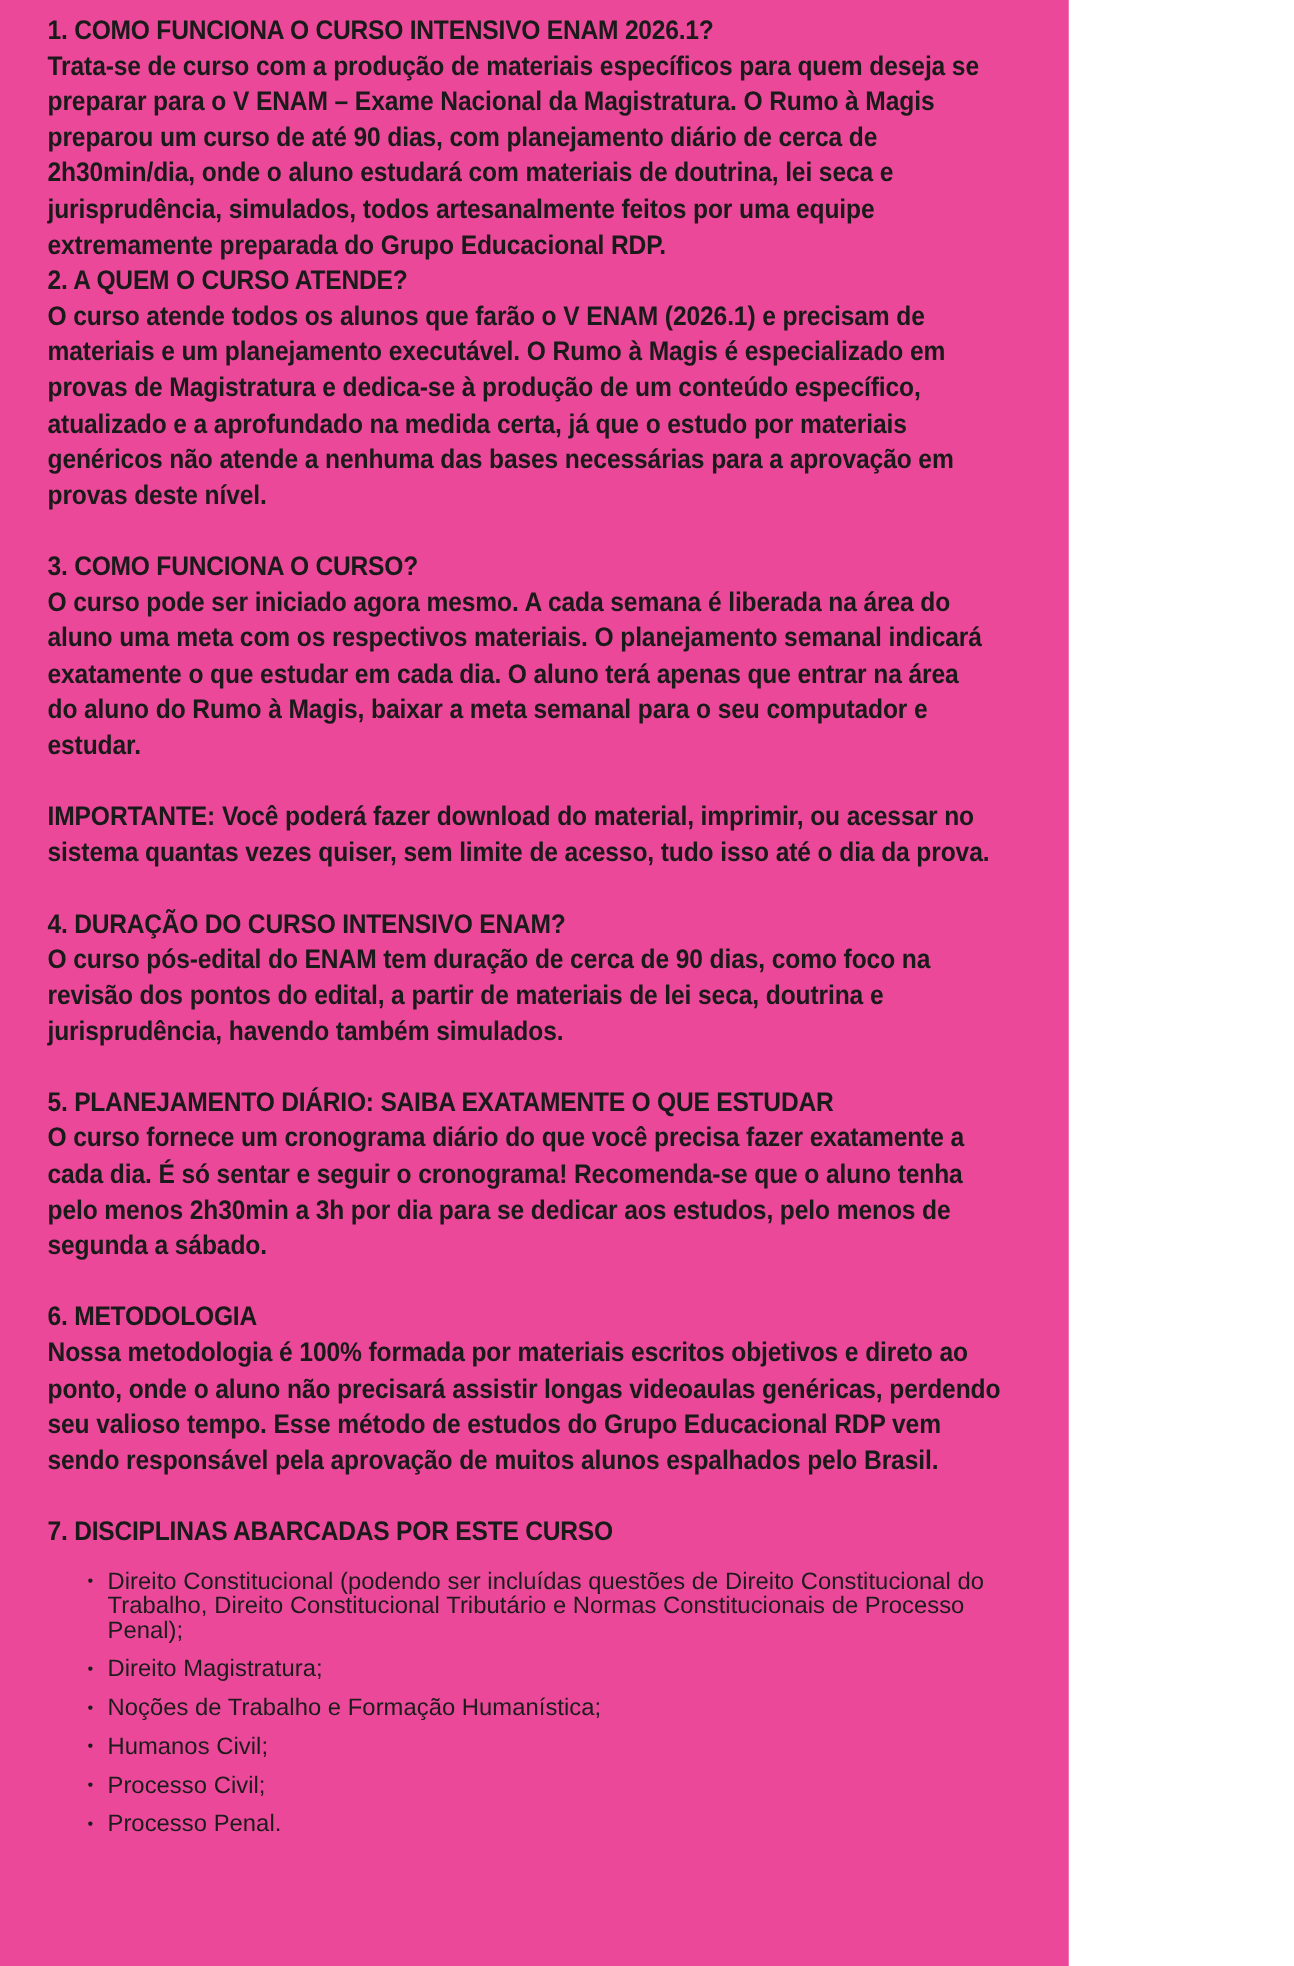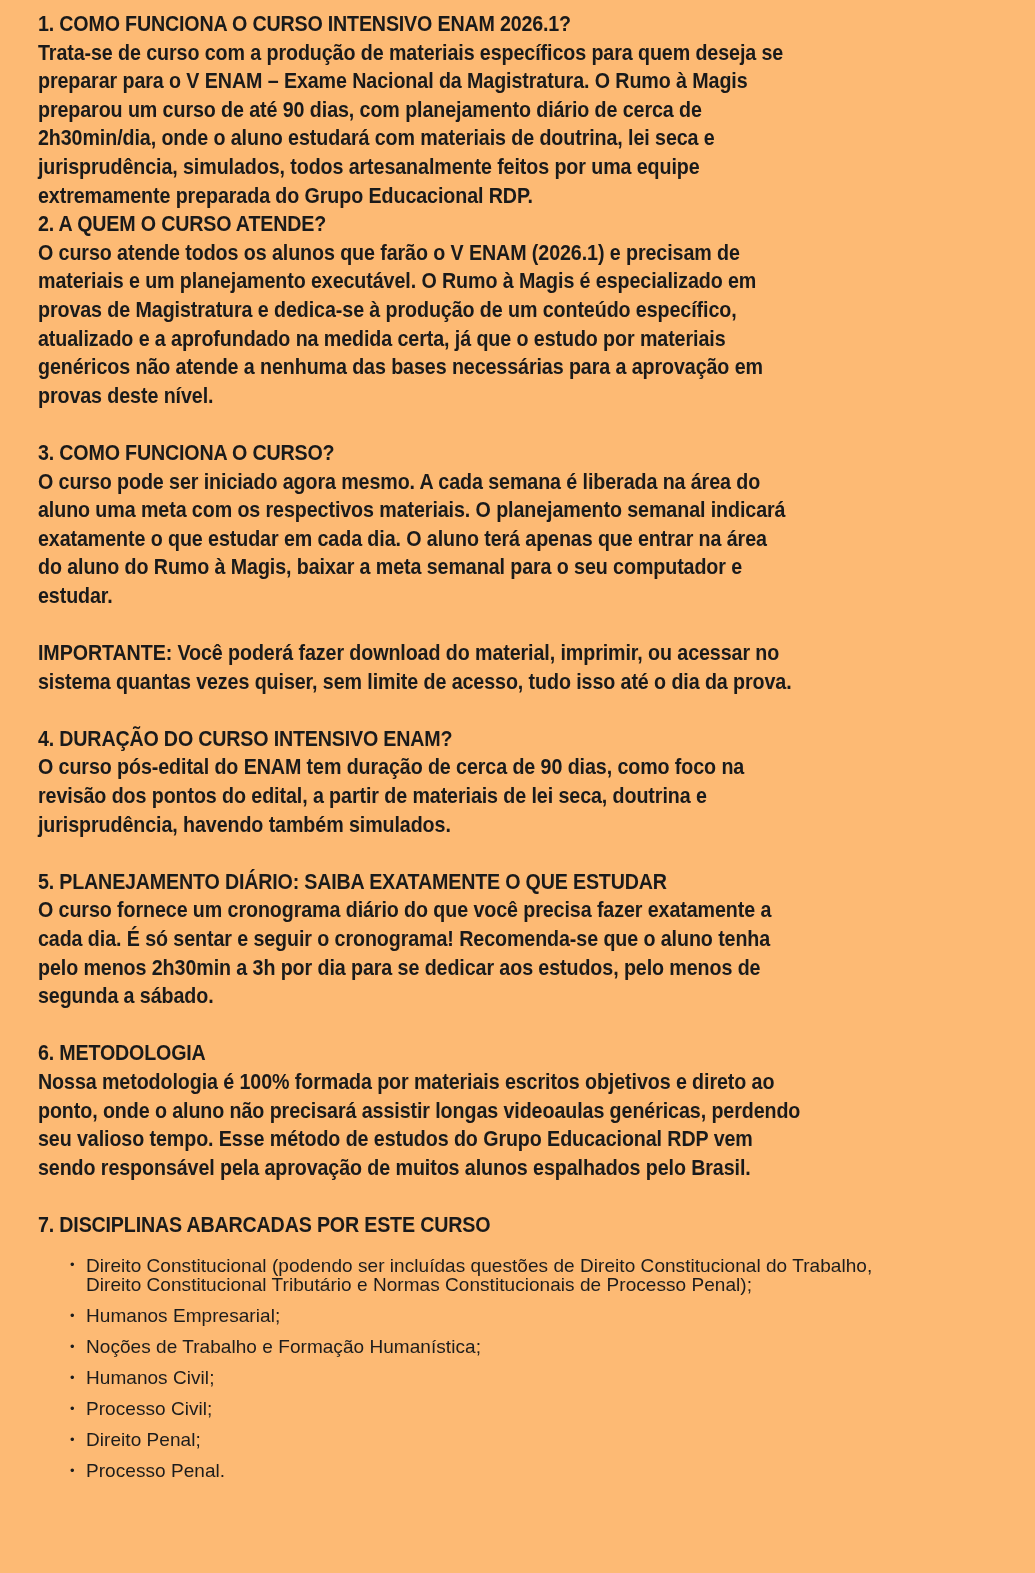--- a/index.html
+++ b/index.html
@@ -10,24 +10,24 @@
   body {
     width: 1035px;
     height: 1573px;
     overflow: hidden;
     font-family: "Liberation Sans", sans-serif;
     color: #1a1a1a;
     -webkit-font-smoothing: antialiased;
   }
 
   #page {
-    width: 1035px;
+    width: 855px;
     height: 1573px;
     position: relative;
-    background: #fdba74;
+    background: #ec4899;
     box-sizing: border-box;
     padding: 10px 40px 0 38px;
   }
 
   
   .block {
     font-family: "Liberation Sans Narrow", "Liberation Sans", sans-serif;
     font-weight: 700;
     font-size: 21.5px;
     line-height: 28.6px;
@@ -158,21 +158,20 @@
   </div>
 
   <div class="spacer-line"></div>
 
   <div>
     <p class="heading">7. DISCIPLINAS ABARCADAS POR ESTE CURSO</p>
   </div>
 
   <ul id="disciplines-list">
     <li>Direito Constitucional (podendo ser incluídas questões de Direito Constitucional do Trabalho, Direito Constitucional Tributário e Normas Constitucionais de Processo Penal);</li>
-    <li>Humanos Empresarial;</li>
+    <li>Direito Magistratura;</li>
     <li>Noções de Trabalho e Formação Humanística;</li>
     <li>Humanos Civil;</li>
     <li>Processo Civil;</li>
-    <li>Direito Penal;</li>
     <li>Processo Penal.</li>
   </ul>
 
 </div>
 
 </body></html>

